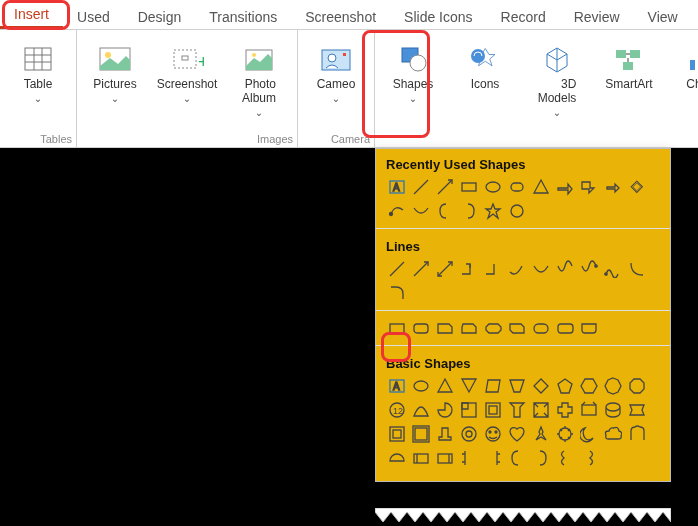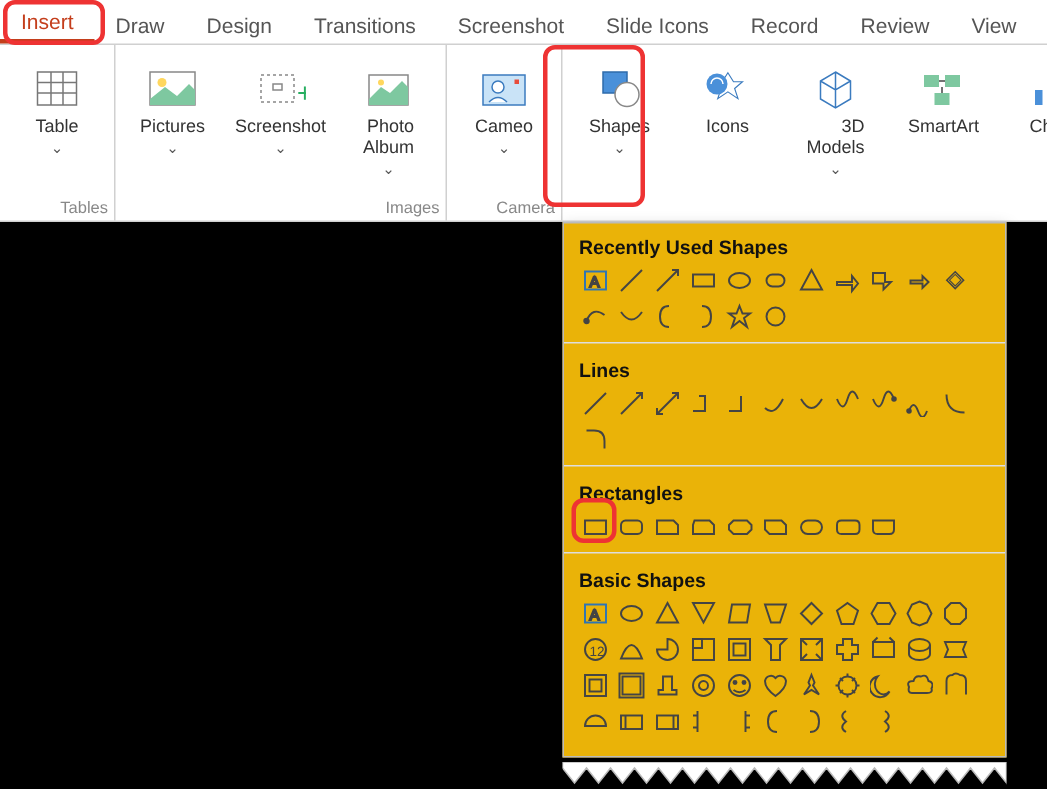--- a/index.html
+++ b/index.html
@@ -34,21 +34,21 @@
 .shape { width:22px; height:22px; display:flex; align-items:center; justify-content:center; cursor:pointer; border-radius:2px; }
 .shape svg { stroke:#444; stroke-width:1.3; fill:none; }
 .hr { height:1px; background:#dedede; margin:6px -10px; }
 .zig { position:absolute; left:375px; top:508px; width:296px; height:18px; z-index:21; }
 </style>
 </head>
 <body>
 
 <div class="tabs">
   <div class="tab active">Insert</div>
-  <div class="tab">Draw</div>
+  <div class="tab">Used</div>
   <div class="tab">Design</div>
   <div class="tab">Transitions</div>
   <div class="tab">Screenshot</div>
   <div class="tab">Slide Icons</div>
   <div class="tab">Record</div>
   <div class="tab">Review</div>
   <div class="tab">View</div>
 </div>
 
 <div class="ribbon">
@@ -348,21 +348,20 @@
           <path d="M3 3 q0 12 12 12" fill="none"></path>
         </svg>
       </div>
       <div class="shape">
         <svg width="18" height="18" viewBox="0 0 18 18">
           <path d="M3 3 h5 q7 0 7 7 v5" fill="none"></path>
         </svg>
       </div>
     </div>
   <div class="hr"></div>
-  <div class="sect">Rectangles</div>
   <div class="grid" id="grid-rects">
       <div class="shape">
         <svg width="18" height="18" viewBox="0 0 18 18">
           <rect x="2" y="5" width="14" height="9"></rect>
         </svg>
       </div>
       <div class="shape">
         <svg width="18" height="18" viewBox="0 0 18 18">
           <rect x="2" y="5" width="14" height="9" rx="3"></rect>
         </svg>

